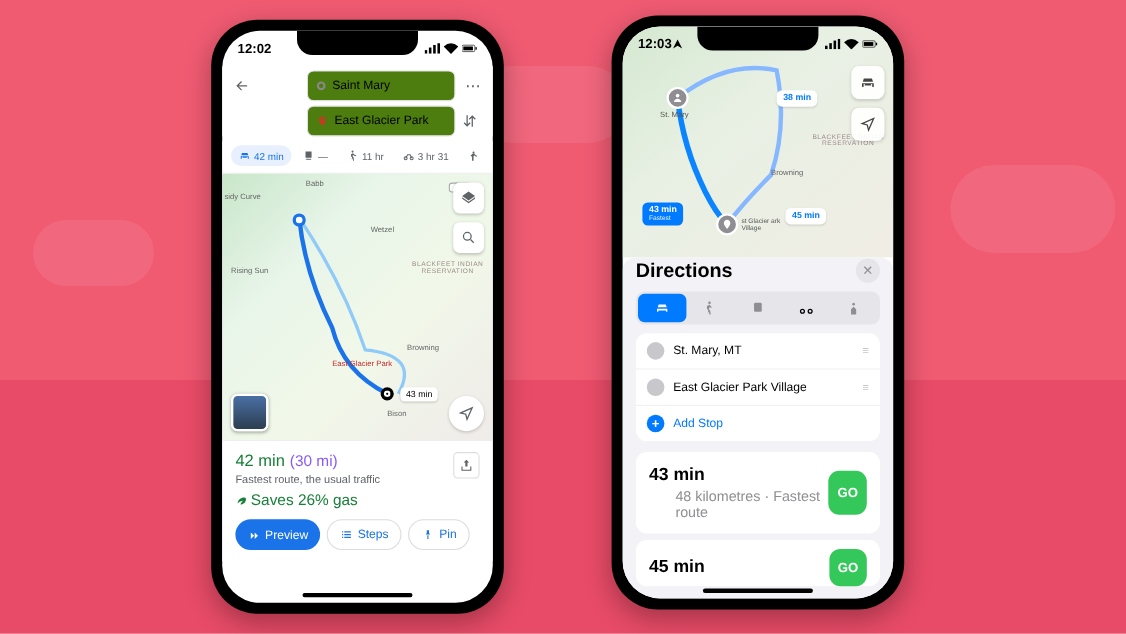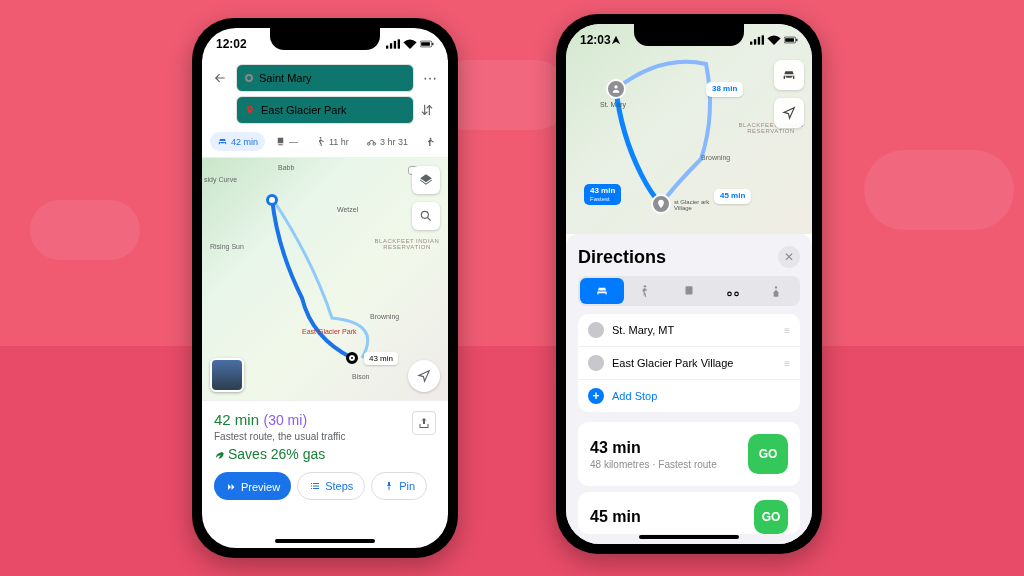--- a/index.html
+++ b/index.html
@@ -29,22 +29,22 @@
            width:110px; height:22px; background:#000; border-bottom-left-radius:14px; border-bottom-right-radius:14px; z-index:50;}
   .statusbar { display:flex; justify-content:space-between; align-items:center;
                height:32px; padding:0 14px; font-size:12px; font-weight:600; position:relative; z-index:40;}
   .sb-icons { display:flex; gap:3px; align-items:center; }
   .sb-icons svg { width:14px; height:10px; }
 
   
   .gm-head { background:#fff; padding:4px 8px 0 8px; }
   .gm-row { display:flex; align-items:center; gap:6px; margin-bottom:4px; }
   .gm-back { width:20px; height:20px; display:flex; align-items:center; justify-content:center; cursor:pointer; }
-  .gm-field { flex:1; background:#0f766e; border:1px solid #e0e0e0; border-radius:6px;
-              padding:6px 8px; font-size:11px; display:flex; align-items:center; gap:6px; height:28px;}
+  .gm-field { flex:1; background:#4d7c0f; border:1px solid #e0e0e0; border-radius:6px;
+              padding:6px 8px; font-size:11px; display:flex; align-items:center; gap:6px; height:28px;margin-left:43px;}
   .gm-dot { width:8px; height:8px; border-radius:50%; border:2px solid #888; }
   .gm-pin { color:#d93025; font-size:11px; }
   .gm-more { width:20px; text-align:center; font-size:14px; color:#555; cursor:pointer; }
   .gm-swap { width:20px; text-align:center; cursor:pointer; }
   .gm-modes { display:flex; gap:3px; padding:4px 8px 6px 8px; overflow:hidden; background:#fff; border-bottom:1px solid #eee;}
   .gm-mode { display:flex; align-items:center; gap:3px; padding:4px 7px; border-radius:14px;
              font-size:9px; color:#5f6368; white-space:nowrap; cursor:pointer;}
   .gm-mode.active { background:#e8f0fe; color:#1a73e8; }
   .gm-mode svg { width:11px; height:11px; }
 
@@ -76,41 +76,41 @@
 
   
   .am-map { position:relative; height:210px; background:linear-gradient(140deg,#d4e8d0 0%, #e8f0e4 40%, #f0ede4 100%);}
   .am-map .amfab { position:absolute; right:8px; width:30px; height:30px; background:rgba(255,255,255,.92); border-radius:7px; display:flex; align-items:center; justify-content:center; box-shadow:0 1px 3px rgba(0,0,0,.15); cursor:pointer;}
   .am-pin { position:absolute; width:20px; height:20px; background:#8e8e93; border-radius:50%; border:2px solid #fff; display:flex; align-items:center; justify-content:center;}
   .am-pin svg { width:10px; height:10px; fill:#fff;}
   .am-badge { position:absolute; background:#007aff; color:#fff; padding:3px 6px; border-radius:5px; font-size:8px; font-weight:600; line-height:1.1;}
   .am-badge.white { background:#fff; color:#007aff; box-shadow:0 1px 2px rgba(0,0,0,.15);}
   .am-badge .sub { display:block; font-size:6px; font-weight:400; opacity:.9;}
 
-  .am-sheet { background:#f2f2f7; border-top-left-radius:12px; border-top-right-radius:12px; height:310px; padding:12px 12px; position:relative;}
+  .am-sheet { background:#f2f2f7; border-top-left-radius:12px; border-top-right-radius:12px; height:310px; padding:1px 12px; position:relative;}
   .am-title-row { display:flex; justify-content:space-between; align-items:center;}
   .am-title { font-size:18px; font-weight:700;}
   .am-close { width:22px; height:22px; background:#e5e5ea; border-radius:50%; display:flex; align-items:center; justify-content:center; font-size:12px; color:#8e8e93; cursor:pointer;}
   .am-modes { display:flex; background:#e5e5ea; border-radius:8px; padding:2px; margin-top:8px;}
   .am-mode { flex:1; height:26px; display:flex; align-items:center; justify-content:center; border-radius:6px; cursor:pointer;}
   .am-mode.active { background:#007aff; }
   .am-mode svg { width:14px; height:14px; fill:#8e8e93;}
   .am-mode.active svg { fill:#fff;}
   .am-stops { background:#fff; border-radius:10px; margin-top:8px;}
   .am-stop { display:flex; align-items:center; padding:8px 10px; border-bottom:1px solid #f0f0f0; font-size:11px;}
   .am-stop:last-child { border-bottom:none;}
   .am-stop .dot { width:16px; height:16px; border-radius:50%; background:#c7c7cc; margin-right:8px; display:flex; align-items:center; justify-content:center;}
   .am-stop .dot.add { background:#007aff; color:#fff; font-weight:700; font-size:12px;}
   .am-stop .grip { margin-left:auto; color:#c7c7cc; font-size:10px;}
   .am-stop.add-row { color:#007aff;}
   .am-opts { display:flex; gap:6px; margin-top:8px;}
   .am-opt { background:#fff; border-radius:8px; padding:5px 9px; font-size:10px; display:flex; align-items:center; gap:3px; cursor:pointer;}
   .am-route { background:#fff; border-radius:10px; margin-top:10px; padding:12px; display:flex; align-items:center; justify-content:space-between;}
   .am-route-time { font-size:16px; font-weight:700;}
-  .am-route-sub { font-size:10px; color:#8e8e93; margin-top:2px;}
+  .am-route-sub { font-size:13px; color:#8e8e93; margin-top:2px;margin-left:24px;}
   .am-go { background:#34c759; color:#fff; font-weight:700; width:40px; height:40px; border-radius:10px; display:flex; align-items:center; justify-content:center; font-size:12px; cursor:pointer; border:none;}
   .am-route.peek { margin-top:6px; padding:8px 12px 0 12px;}
 
   .reservation { position:absolute; font-size:6px; color:#9e8b8b; letter-spacing:0.5px;}
   .red-label { position:absolute; font-size:7px; color:#c62828; font-weight:500; line-height:1;}
   svg { display:block; }
 </style>
 </head>
 <body>
 

